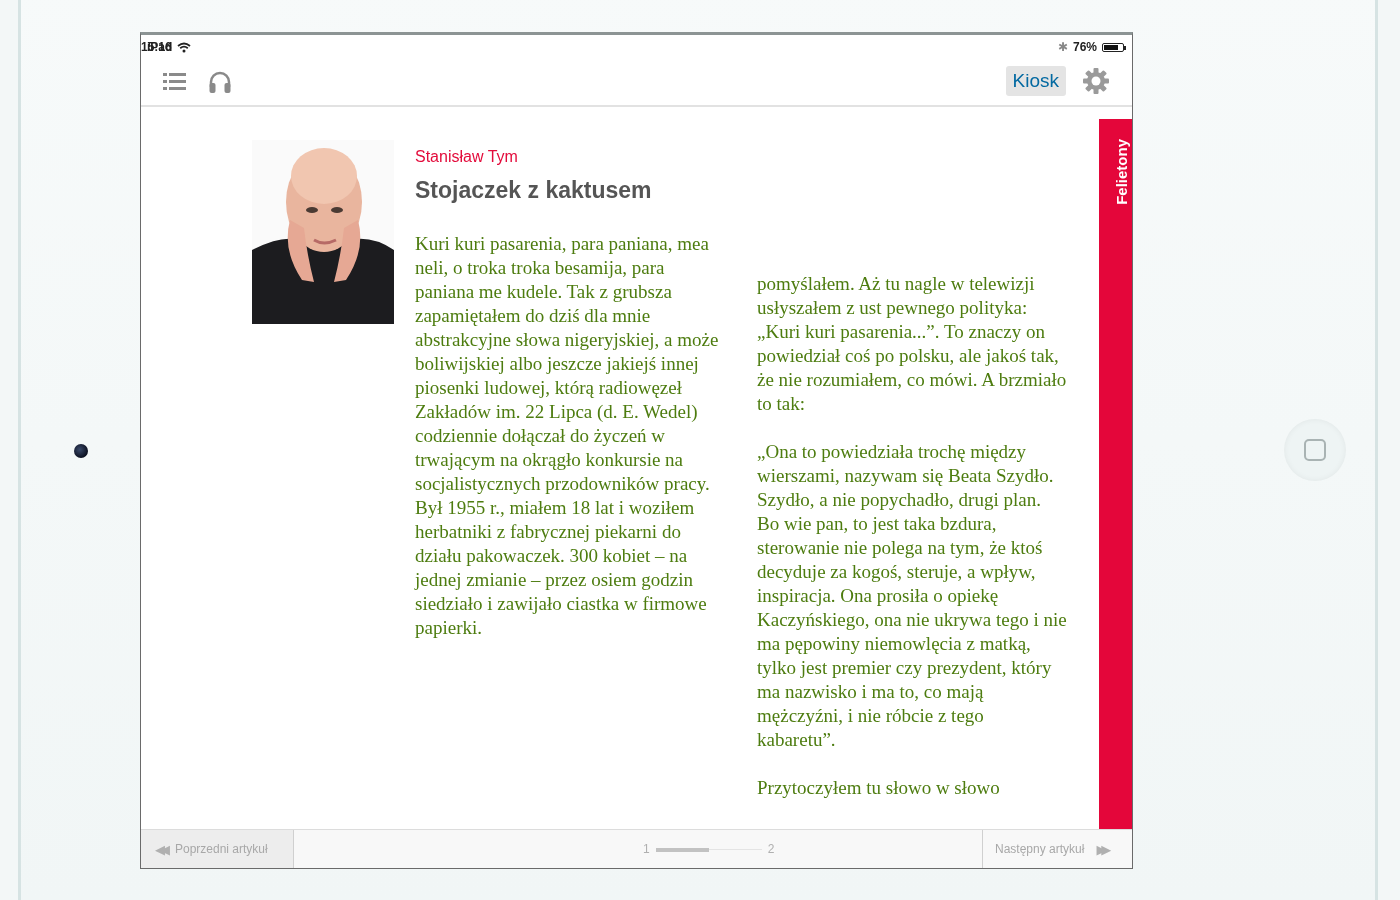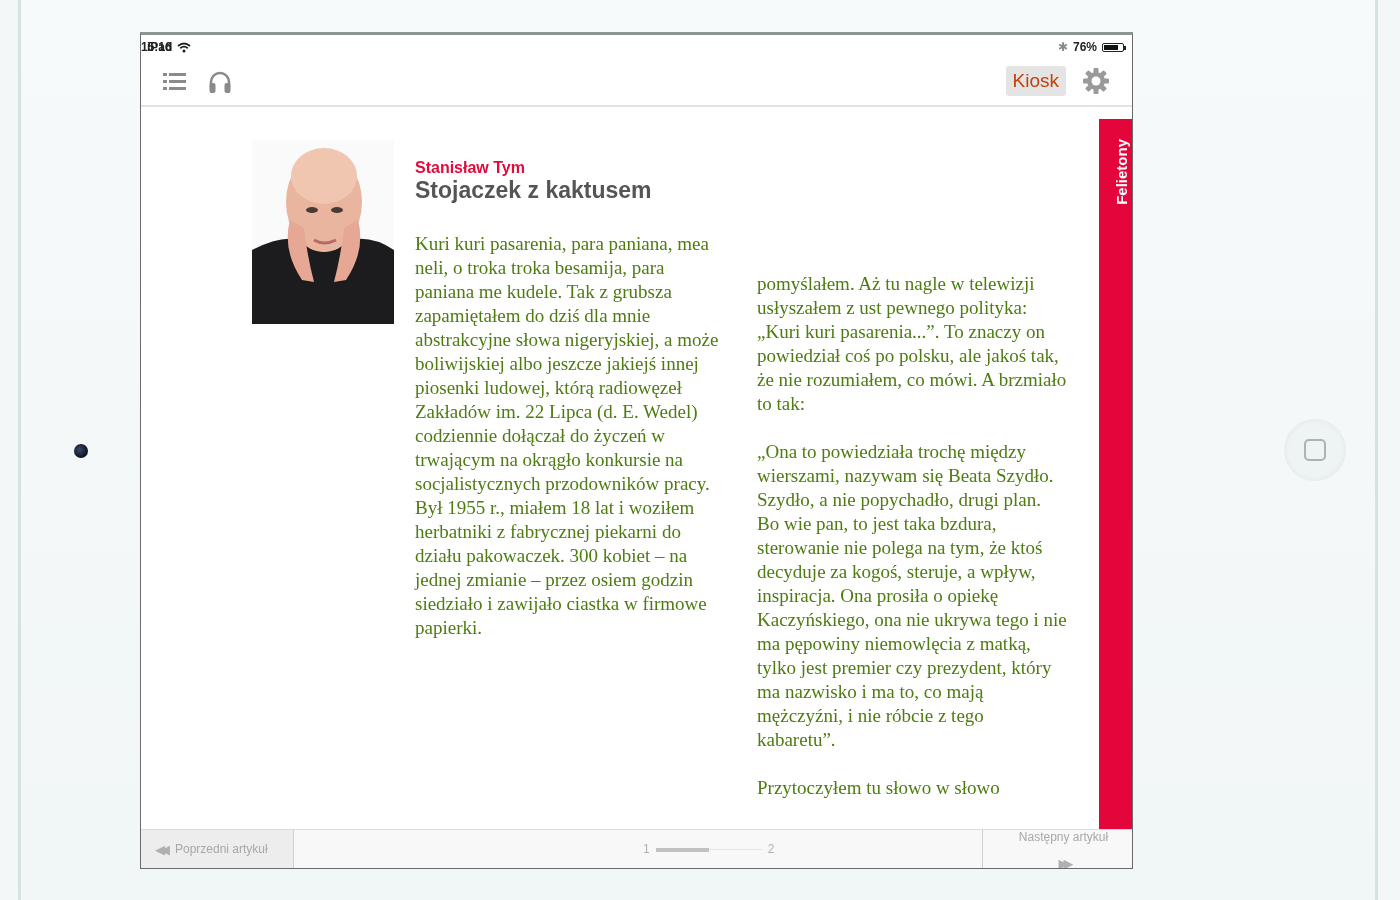--- a/index.html
+++ b/index.html
@@ -46,30 +46,30 @@
   .battery::after { content:""; position:absolute; right:-3px; top:2px; width:2px; height:4px; background:#222; }
   .toolbar {
     position:absolute; left:0; right:0; top:22px; height:48px;
     border-bottom:2px solid #e2e2e2;
   }
   .menu-icon { position:absolute; left:22px; top:14px; width:24px; height:20px; }
   .menu-icon span { position:absolute; height:3px; background:#8a8a8a; }
   .headphones-icon { position:absolute; left:66px; top:12px; width:26px; height:26px; }
   .kiosk-button {
     position:absolute; right:66px; top:9px; height:30px; padding:0 7px;
-    background:#e4e4e4; color:#c2410c; font-size:19px; line-height:30px; border-radius:3px;
+    background:#e4e4e4; color:#0369a1; font-size:19px; line-height:30px; border-radius:3px;
   }
   .gear-icon { position:absolute; right:22px; top:10px; width:28px; height:28px; }
   
   .author-photo {
     position:absolute; left:111px; top:105px; width:142px; height:184px; overflow:hidden;
     background:#fff;
   }
   .author {
-    position:absolute; left:274px; top:124px; font-size:16px; font-weight:bold; color:#e30b3b;
+    position:absolute; left:274px; top:113px; font-size:16px; font-weight:normal; color:#e30b3b;
   }
   .title {
     position:absolute; left:274px; top:142px; font-size:23px; font-weight:bold; color:#555;
   }
   .col {
     position:absolute; top:197px; width:310px;
     font-family:"Liberation Serif", serif; font-size:19px; line-height:24px; color:#4d7c0f;
   }
   .col p { margin:0 0 24px 0; }
   .col1 { left:274px; }
@@ -86,21 +86,21 @@
     position:absolute; left:0; right:0; bottom:0; height:38px; background:#f8f8f8; border-top:1px solid #dcdcdc;
   }
   .prev-button {
     position:absolute; left:0; top:0; width:153px; height:38px; background:#ededed;
     border-right:1px solid #d0d0d0; box-sizing:border-box;
     font-size:12px; color:#a8a8a8; display:flex; align-items:center; padding-left:14px; gap:10px;
   }
   .next-button {
     position:absolute; right:0; top:0; width:150px; height:38px; background:#f8f8f8;
     border-left:1px solid #d0d0d0; box-sizing:border-box;
-    font-size:12px; color:#a8a8a8; display:flex; align-items:center; padding-left:12px; gap:12px;flex-direction:column;
+    font-size:12px; color:#a8a8a8; display:flex; align-items:center; padding-left:12px; gap:12px;
   }
   .arrows { font-size:13px; color:#b0b0b0; letter-spacing:-5px; }
   .pager { position:absolute; left:502px; top:0; height:38px; display:flex; align-items:center; gap:6px; font-size:12px; color:#b0b0b0; }
   .pager-track { position:relative; width:106px; height:1px; background:#e4e4e4; }
   .pager-fill { position:absolute; left:0; top:-1px; height:4px; background:#c2c2c2; }
 </style>
 </head>
 <body>
 
 <div class="bezel"></div>

